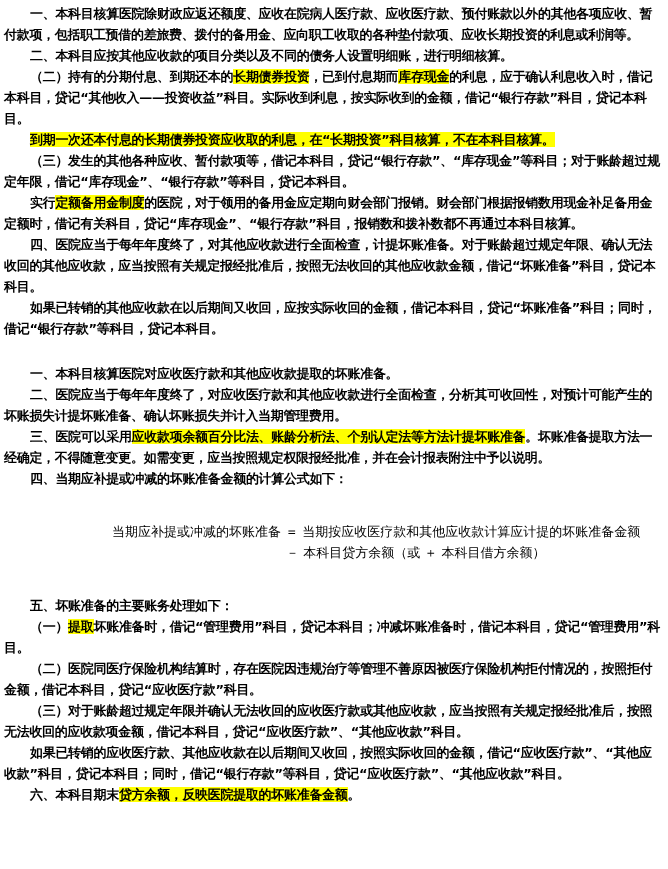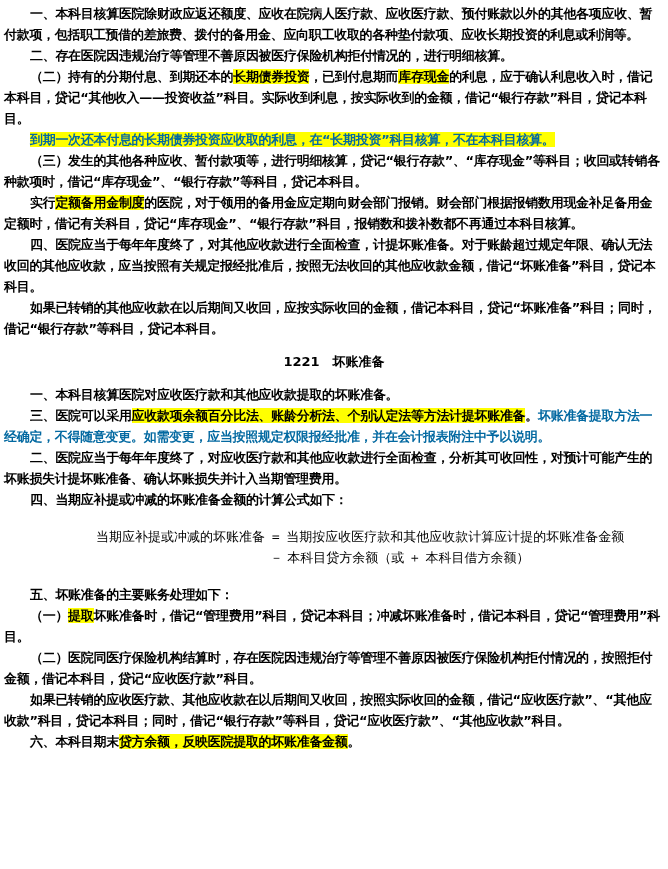--- a/index.html
+++ b/index.html
@@ -11,83 +11,83 @@
     }
     .doc { position: absolute; left: 4px; top: 3px; width: 660px; }
     .p {
       line-height: 21px;
       text-indent: 26px;
       margin: 0;
       letter-spacing: -0.3px;
       font-weight: bold;
     }
     .hl { background: #ffff00; }
-    .red { color: #0369a1; margin-top: 36px; }
+    .red { color: #000000; margin-top: 36px; }
     .title {
       text-align: center; font-weight: bold; font-size: 13px;
       line-height: 21px; margin: 0;
     }
-    .formula { line-height: 21px; margin: 0; }
+    .formula { line-height: 21px; margin: 16px; }
     .formula .l1 { padding-left: 92px; }
     .formula .l2 { padding-left: 266px; }
     .gap-s { height: 12px; }
     .gap-m { height: 16px; }
   </style>
 </head>
 <body>
 
 <div class="doc">
 
   <p class="p">一、本科目核算医院除财政应返还额度、应收在院病人医疗款、应收医疗款、预付账款以外的其他各项应收、暂付款项，包括职工预借的差旅费、拨付的备用金、应向职工收取的各种垫付款项、应收长期投资的利息或利润等。</p>
-  <p class="p">二、存在医院因违规治疗等管理不善原因被医疗保险机构拒付情况的，进行明细核算。</p>
+  <p class="p">二、本科目应按其他应收款的项目分类以及不同的债务人设置明细账，进行明细核算。</p>
 
 
   <p class="p">
     <span>（二）持有的分期付息、到期还本的</span><span class="hl">长期债券投资</span><span>，已到付息期而</span><span class="hl">库存现金</span><span>的利息，应于确认利息收入时，借记本科目，贷记“其他收入——投资收益”科目。实际收到利息，按实际收到的金额，借记“银行存款”科目，贷记本科目。</span>
   </p>
 
   <p class="p">
     <span class="hl red">到期一次还本付息的长期债券投资应收取的利息，在“长期投资”科目核算，不在本科目核算。</span>
   </p>
 
-  <p class="p">（三）发生的其他各种应收、暂付款项等，进行明细核算，贷记“银行存款”、“库存现金”等科目；收回或转销各种款项时，借记“库存现金”、“银行存款”等科目，贷记本科目。</p>
+  <p class="p">（三）发生的其他各种应收、暂付款项等，借记本科目，贷记“银行存款”、“库存现金”等科目；对于账龄超过规定年限，借记“库存现金”、“银行存款”等科目，贷记本科目。</p>
 
   <p class="p">
     <span>实行</span><span class="hl">定额备用金制度</span><span>的医院，对于领用的备用金应定期向财会部门报销。财会部门根据报销数用现金补足备用金定额时，借记有关科目，贷记“库存现金”、“银行存款”科目，报销数和拨补数都不再通过本科目核算。</span>
   </p>
 
   <p class="p">四、医院应当于每年年度终了，对其他应收款进行全面检查，计提坏账准备。对于账龄超过规定年限、确认无法收回的其他应收款，应当按照有关规定报经批准后，按照无法收回的其他应收款金额，借记“坏账准备”科目，贷记本科目。</p>
   <p class="p">如果已转销的其他应收款在以后期间又收回，应按实际收回的金额，借记本科目，贷记“坏账准备”科目；同时，借记“银行存款”等科目，贷记本科目。</p>
 
   <div class="gap-s"></div>
-  <p class="title">1221　坏账准备</p>
   <div class="gap-s"></div>
 
   <p class="p">一、本科目核算医院对应收医疗款和其他应收款提取的坏账准备。</p>
+  <p class="p">二、医院应当于每年年度终了，对应收医疗款和其他应收款进行全面检查，分析其可收回性，对预计可能产生的坏账损失计提坏账准备、确认坏账损失并计入当期管理费用。</p>
+
   <p class="p">
     <span>三、医院可以采用</span><span class="hl">应收款项余额百分比法、账龄分析法、个别认定法等方法计提坏账准备</span><span>。</span><span class="red">坏账准备提取方法一经确定，不得随意变更。如需变更，应当按照规定权限报经批准，并在会计报表附注中予以说明。</span>
   </p>
-
-  <p class="p">二、医院应当于每年年度终了，对应收医疗款和其他应收款进行全面检查，分析其可收回性，对预计可能产生的坏账损失计提坏账准备、确认坏账损失并计入当期管理费用。</p>
 
   <p class="p">四、当期应补提或冲减的坏账准备金额的计算公式如下：</p>
 
   <div class="gap-m"></div>
   <div class="formula">
     <div class="l1">当期应补提或冲减的坏账准备 ＝ 当期按应收医疗款和其他应收款计算应计提的坏账准备金额</div>
     <div class="l2">－ 本科目贷方余额（或 ＋ 本科目借方余额）</div>
   </div>
   <div class="gap-m"></div>
 
   <p class="p">五、坏账准备的主要账务处理如下：</p>
 
   <p class="p">
     <span>（一）</span><span class="hl">提取</span><span>坏账准备时，借记“管理费用”科目，贷记本科目；冲减坏账准备时，借记本科目，贷记“管理费用”科目。</span>
   </p>
 
   <p class="p">（二）医院同医疗保险机构结算时，存在医院因违规治疗等管理不善原因被医疗保险机构拒付情况的，按照拒付金额，借记本科目，贷记“应收医疗款”科目。</p>
+  <p class="p">（三）对于账龄超过规定年限并确认无法收回的应收医疗款或其他应收款，应当按照有关规定报经批准后，按照无法收回的应收款项金额，借记本科目，贷记“应收医疗款”、“其他应收款”科目。</p>
   <p class="p">如果已转销的应收医疗款、其他应收款在以后期间又收回，按照实际收回的金额，借记“应收医疗款”、“其他应收款”科目，贷记本科目；同时，借记“银行存款”等科目，贷记“应收医疗款”、“其他应收款”科目。</p>
 
   <p class="p">
     <span>六、本科目期末</span><span class="hl">贷方余额，反映医院提取的坏账准备金额</span><span>。</span>
   </p>
 
 </div>
 
 </body></html>

